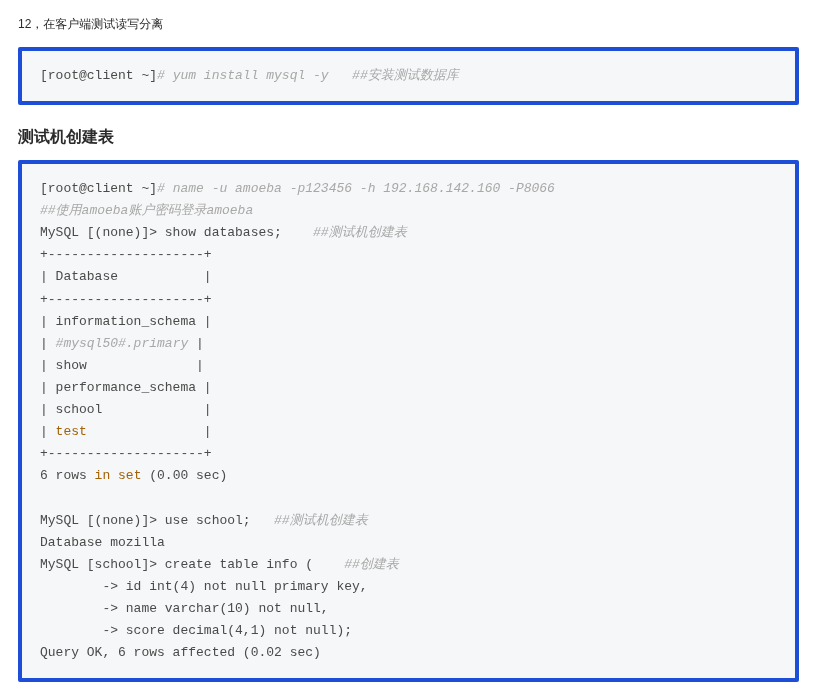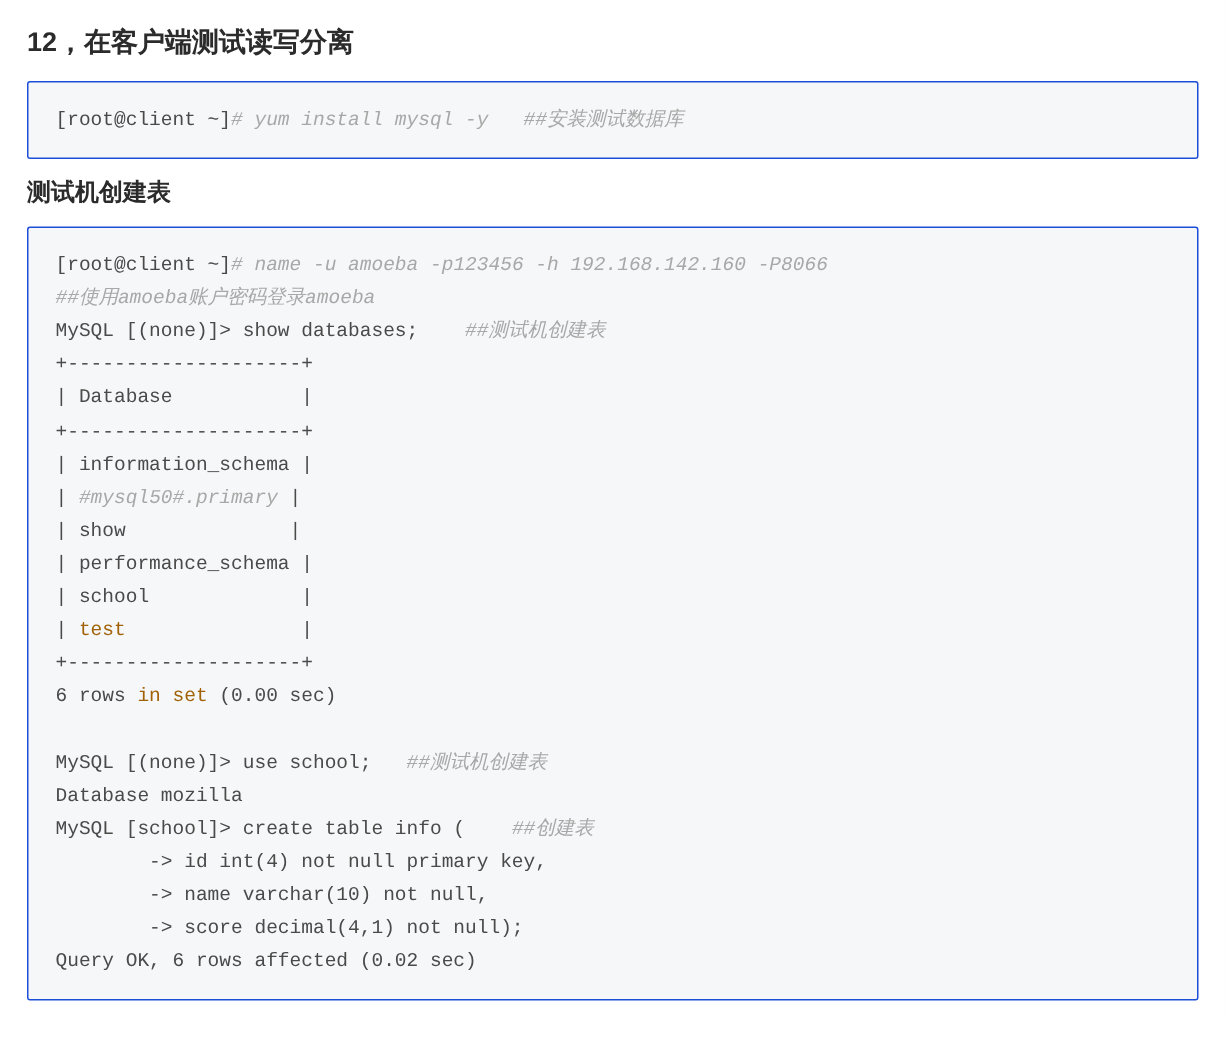--- a/index.html
+++ b/index.html
@@ -10,34 +10,34 @@
     font-family: -apple-system, BlinkMacSystemFont, "Segoe UI", "PingFang SC", "Microsoft YaHei", sans-serif;
     color: #333333;
     font-size: 14px;
   }
   .page {
     padding: 12px 18px 40px 18px;
     box-sizing: border-box;
     position: relative;
   }
   h2.section-title {
-    font-size: 18px;
-    font-weight: 700;
+    font-size: 12px;
+    font-weight: 400;
     color: #2b2b2b;
     margin: 4px 0 14px 0;
   }
   h3.sub-title {
     font-size: 16px;
     font-weight: 700;
     color: #2b2b2b;
-    margin: 12px 0 12px 0;
+    margin: 22px 0 12px 0;
   }
   pre.code-block {
     background: #f6f7f8;
-    border: 1px solid #1d4ed8;
+    border: 4px solid #1d4ed8;
     border-radius: 2px;
     padding: 14px 18px;
     margin: 0;
     overflow-x: auto;
     font-family: "Menlo", "Consolas", "Courier New", monospace;
     font-size: 13px;
     line-height: 1.7;
     color: #4a4a4a;
     white-space: pre;
   }

